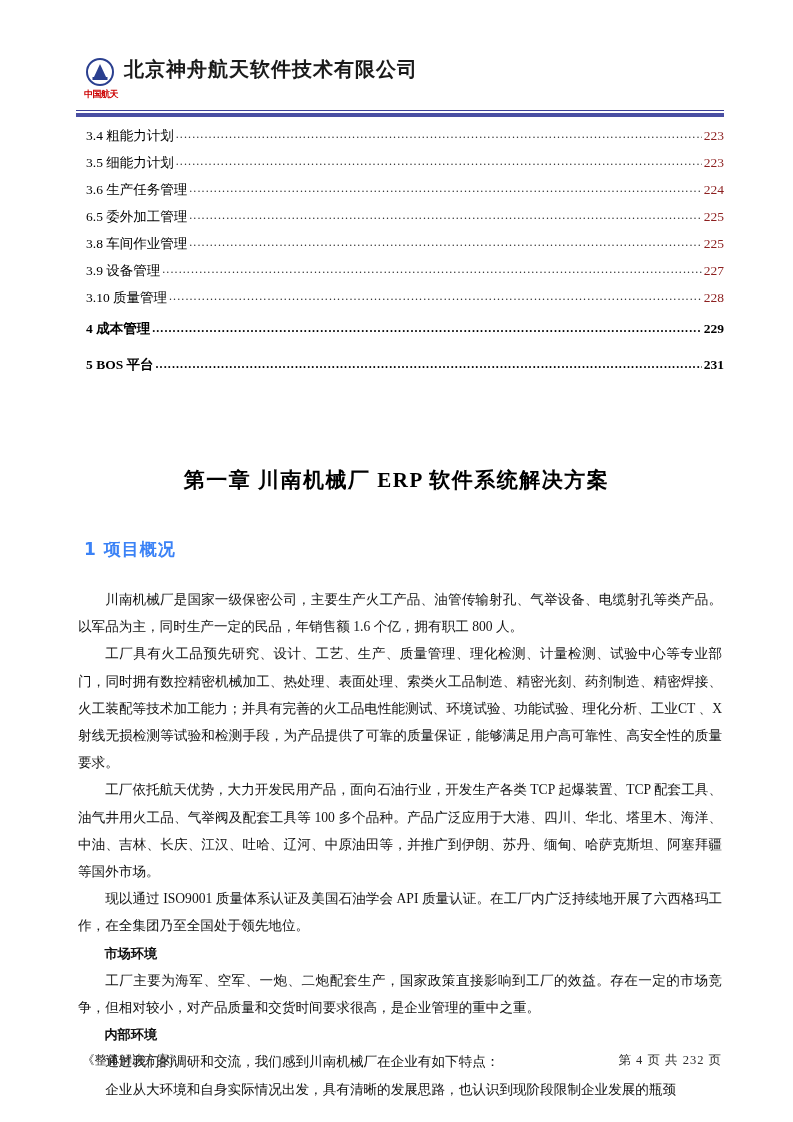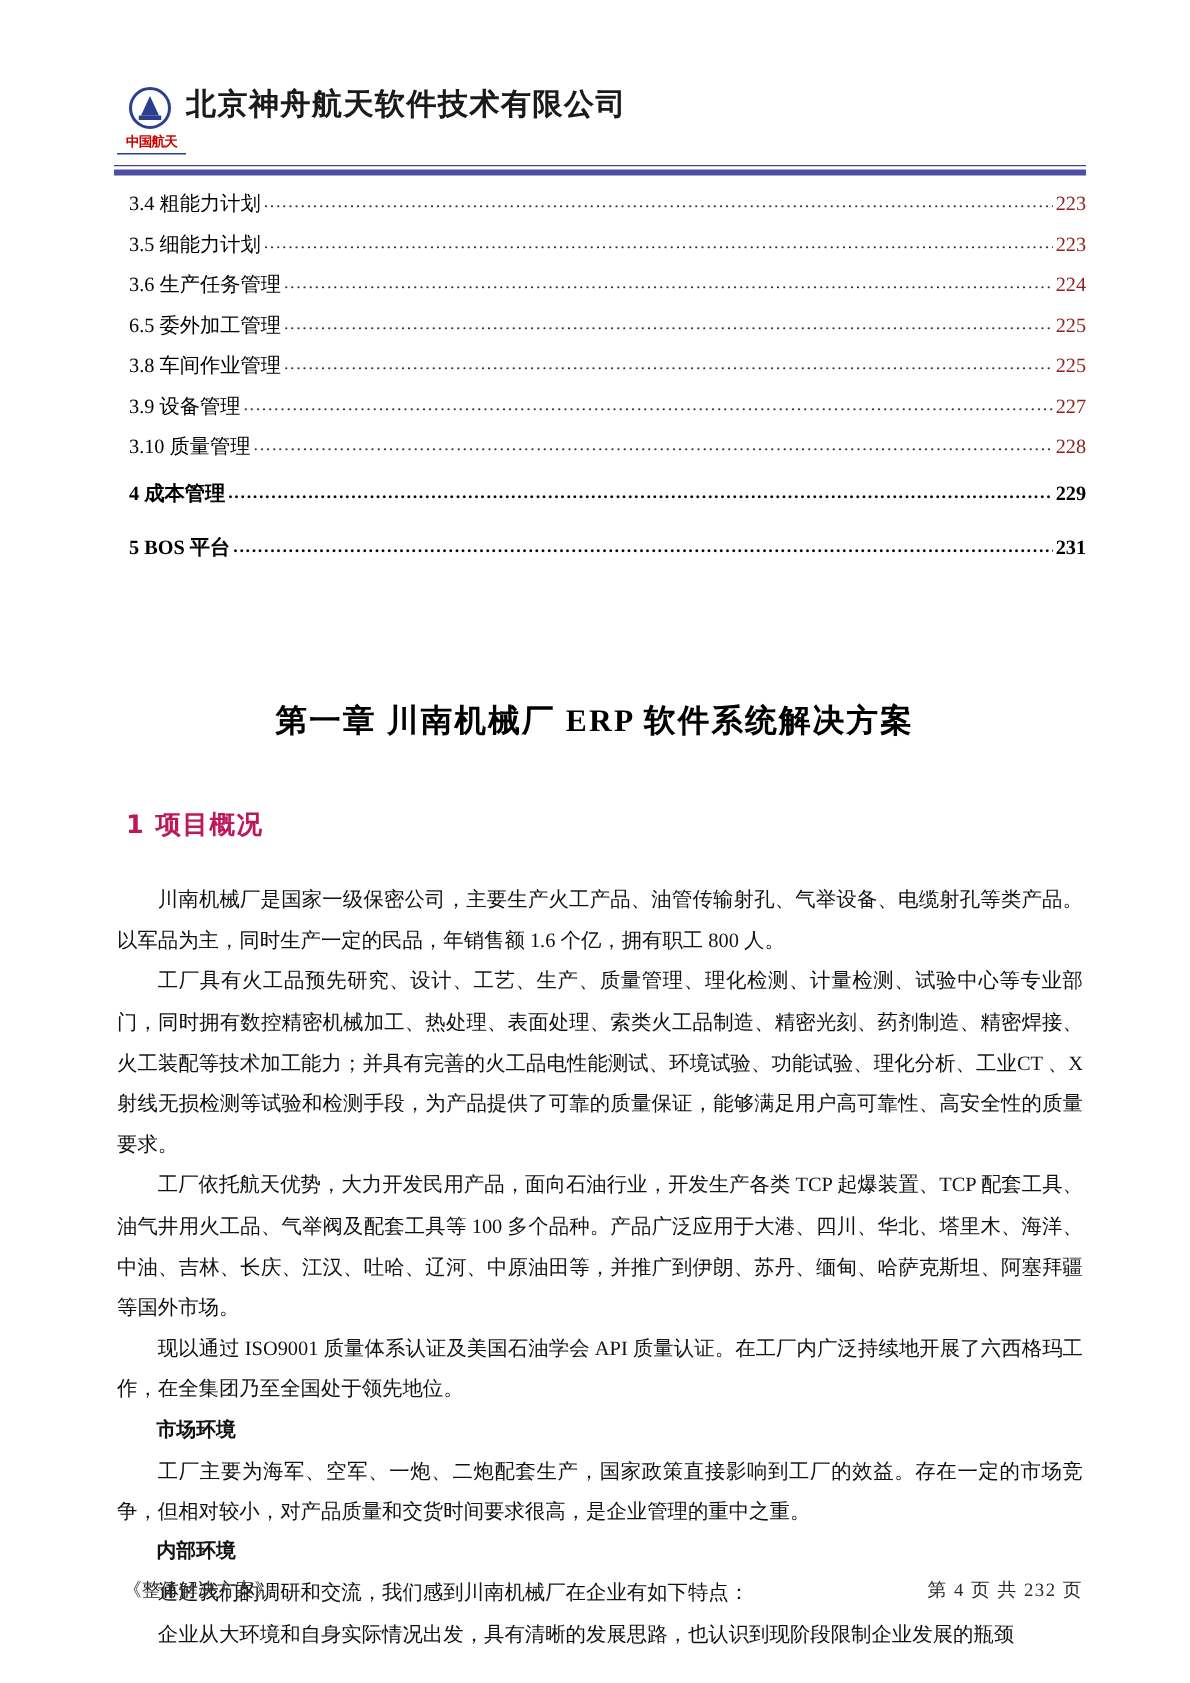--- a/index.html
+++ b/index.html
@@ -86,21 +86,21 @@
     left: 0;
     top: 32px;
     width: 46px;
     text-align: center;
     font-family: Liberation Sans, sans-serif;
     font-size: 9px;
     font-weight: bold;
     color: #cc0000;
     letter-spacing: -0.5px;
     border-bottom: 1px solid #2a3f8f;
-    padding-bottom: 1px;
+    padding-bottom: 14px;
   }
   .company-cn {
     position: absolute;
     left: 46px;
     top: 0px;
     font-family: "DejaVu Sans", "Liberation Sans", sans-serif;
     font-size: 20px;
     font-weight: bold;
     color: #1a1a1a;
     letter-spacing: 1px;
@@ -195,21 +195,21 @@
 
   
   .section-heading {
     position: absolute;
     left: 84px;
     top: 538px;
     font-family: "DejaVu Sans", "Liberation Sans", sans-serif;
     font-size: 17px;
     font-weight: bold;
     letter-spacing: 1px;
-    color: #be185d;
+    color: #3b82f6;
     text-align: center;
   }
 
   
   .body-text {
     position: absolute;
     left: 78px;
     top: 586px;
     width: 644px;
     font-size: 13.6px;

